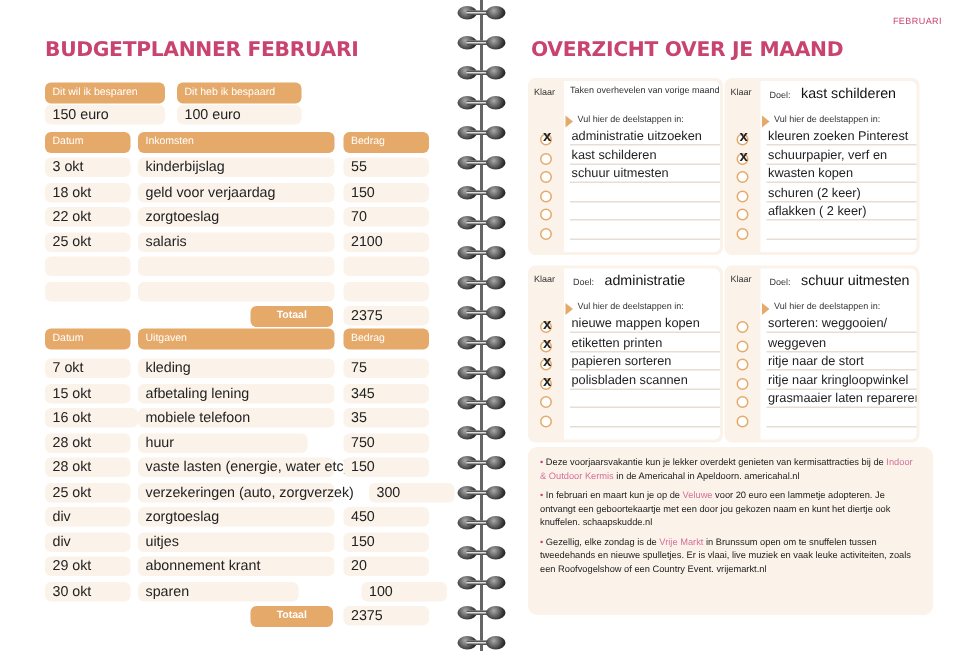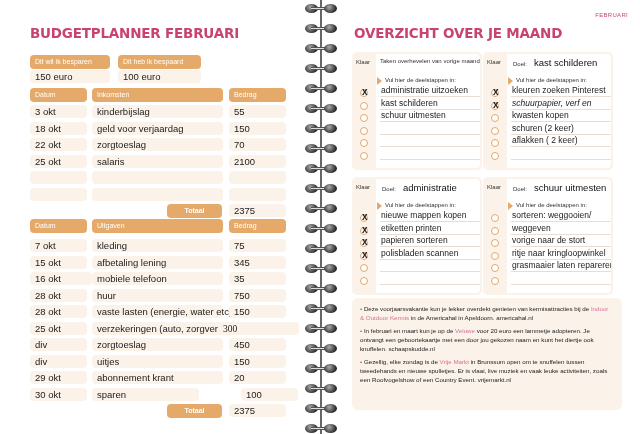--- a/index.html
+++ b/index.html
@@ -82,28 +82,28 @@
     <div class="cell" style="left:30px;top:239px;width:57px;">7 okt</div>
     <div class="cell" style="left:92px;top:239px;width:131px;">kleding</div>
     <div class="cell" style="left:229px;top:239px;width:57px;">75</div>
     <div class="cell" style="left:30px;top:255.5px;width:57px;">15 okt</div>
     <div class="cell" style="left:92px;top:255.5px;width:131px;">afbetaling lening</div>
     <div class="cell" style="left:229px;top:255.5px;width:57px;">345</div>
     <div class="cell" style="left:30px;top:272px;width:62px;">16 okt</div>
     <div class="cell" style="left:92px;top:272px;width:131px;">mobiele telefoon</div>
     <div class="cell" style="left:229px;top:272px;width:57px;">35</div>
     <div class="cell" style="left:30px;top:288.5px;width:57px;">28 okt</div>
-    <div class="cell" style="left:92px;top:288.5px;width:131px;">huur</div>
+    <div class="cell" style="left:92px;top:288.5px;width:113px;">huur</div>
     <div class="cell" style="left:229px;top:288.5px;width:57px;">750</div>
     <div class="cell" style="left:30px;top:305px;width:57px;">28 okt</div>
     <div class="cell" style="left:92px;top:305px;width:131px;">vaste lasten  (energie, water etc)</div>
     <div class="cell" style="left:229px;top:305px;width:57px;">150</div>
     <div class="cell" style="left:30px;top:321.5px;width:57px;">25 okt</div>
     <div class="cell" style="left:92px;top:321.5px;width:131px;">verzekeringen (auto, zorgverzek)</div>
-    <div class="cell" style="left:218px;top:321.5px;width:81px;font-family:Liberation Serif, serif;">300</div>
+    <div class="cell" style="left:246px;top:321.5px;width:57px;">300</div>
     <div class="cell" style="left:30px;top:338px;width:57px;">div</div>
     <div class="cell" style="left:92px;top:338px;width:131px;">zorgtoeslag</div>
     <div class="cell" style="left:229px;top:338px;width:57px;">450</div>
     <div class="cell" style="left:30px;top:354.5px;width:57px;">div</div>
     <div class="cell" style="left:92px;top:354.5px;width:131px;">uitjes</div>
     <div class="cell" style="left:229px;top:354.5px;width:57px;">150</div>
     <div class="cell" style="left:30px;top:371px;width:57px;">29 okt</div>
     <div class="cell" style="left:92px;top:371px;width:131px;">abonnement krant</div>
     <div class="cell" style="left:229px;top:371px;width:57px;">20</div>
     <div class="cell" style="left:30px;top:387.5px;width:57px;">30 okt</div>
@@ -256,21 +256,21 @@
     <div class="panel" style="left:483px;top:52px;">
       <div class="klaar-col">
         <div class="klaar">Klaar</div>
       </div>
       <div class="main-col">
         <div class="doel-label">Doel:</div>
         <div class="doel-value">kast schilderen</div>
         <div class="tri"></div>
         <div class="hint">Vul hier de deelstappen in:</div>
         <div class="line" style="top:31px;">kleuren zoeken Pinterest</div>
-        <div class="line" style="top:43.5px;font-style:italic;">schuurpapier, verf en</div>
+        <div class="line" style="top:43.5px;">schuurpapier, verf en</div>
         <div class="line" style="top:56px;">kwasten kopen</div>
         <div class="line" style="top:68.5px;">schuren (2 keer)</div>
         <div class="line" style="top:81px;">aflakken ( 2 keer)</div>
         <div class="line" style="top:93.5px;"></div>
       </div>
       <div class="circ checked" style="top:37px;"></div>
       <div class="circ checked" style="top:49.5px;"></div>
       <div class="circ" style="top:62px;"></div>
       <div class="circ" style="top:74.5px;"></div>
       <div class="circ" style="top:87px;"></div>
@@ -303,21 +303,21 @@
       <div class="klaar-col">
         <div class="klaar">Klaar</div>
       </div>
       <div class="main-col">
         <div class="doel-label">Doel:</div>
         <div class="doel-value">schuur uitmesten</div>
         <div class="tri"></div>
         <div class="hint">Vul hier de deelstappen in:</div>
         <div class="line" style="top:31px;">sorteren: weggooien/</div>
         <div class="line" style="top:43.5px;">weggeven</div>
-        <div class="line" style="top:56px;">vorige naar de stort</div>
+        <div class="line" style="top:56px;">ritje naar de stort</div>
         <div class="line" style="top:68.5px;">ritje naar kringloopwinkel</div>
         <div class="line" style="top:81px;">grasmaaier laten repareren</div>
         <div class="line" style="top:93.5px;"></div>
       </div>
       <div class="circ" style="top:37px;"></div>
       <div class="circ" style="top:49.5px;"></div>
       <div class="circ" style="top:62px;"></div>
       <div class="circ" style="top:74.5px;"></div>
       <div class="circ" style="top:87px;"></div>
       <div class="circ" style="top:99.5px;"></div>

